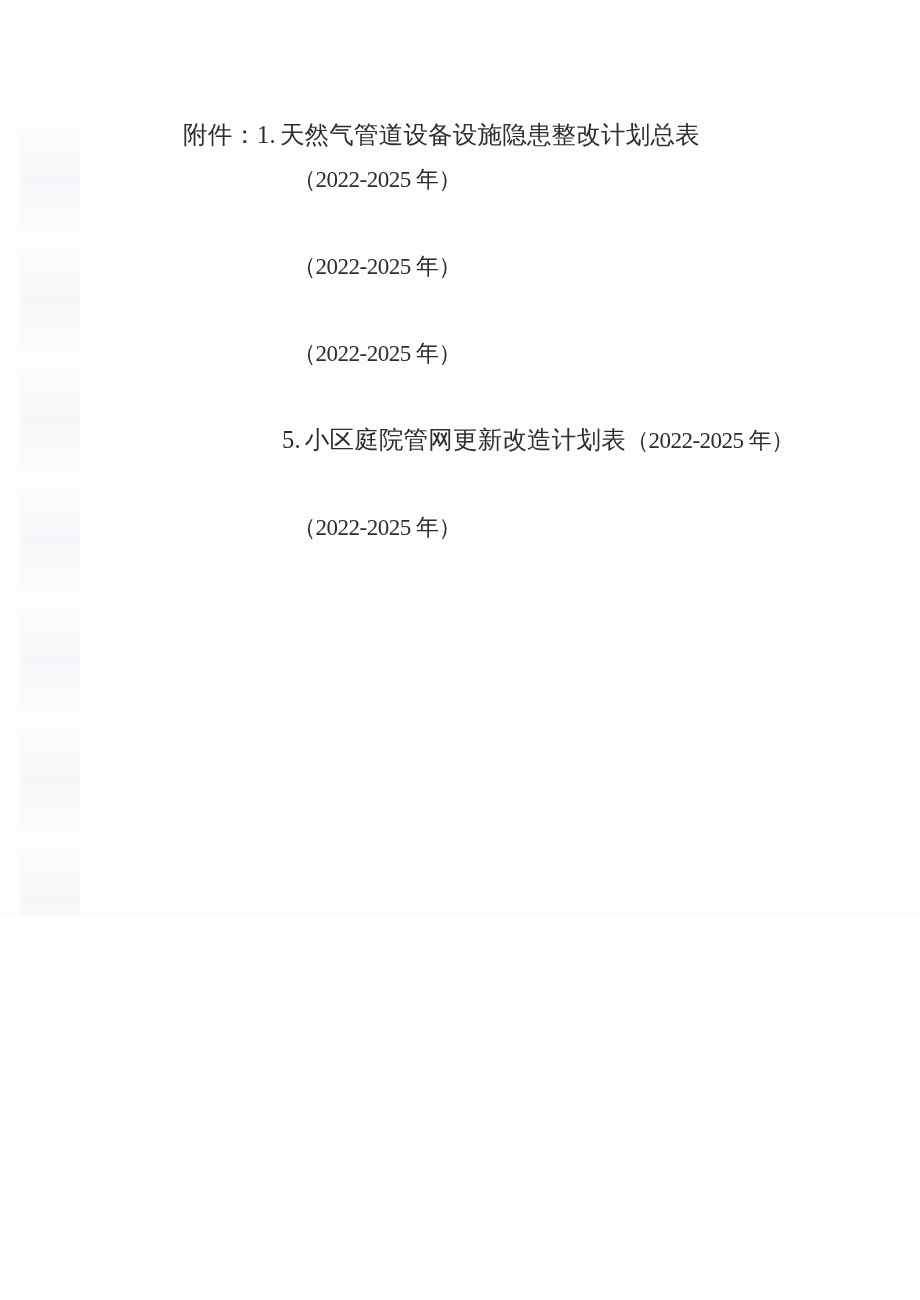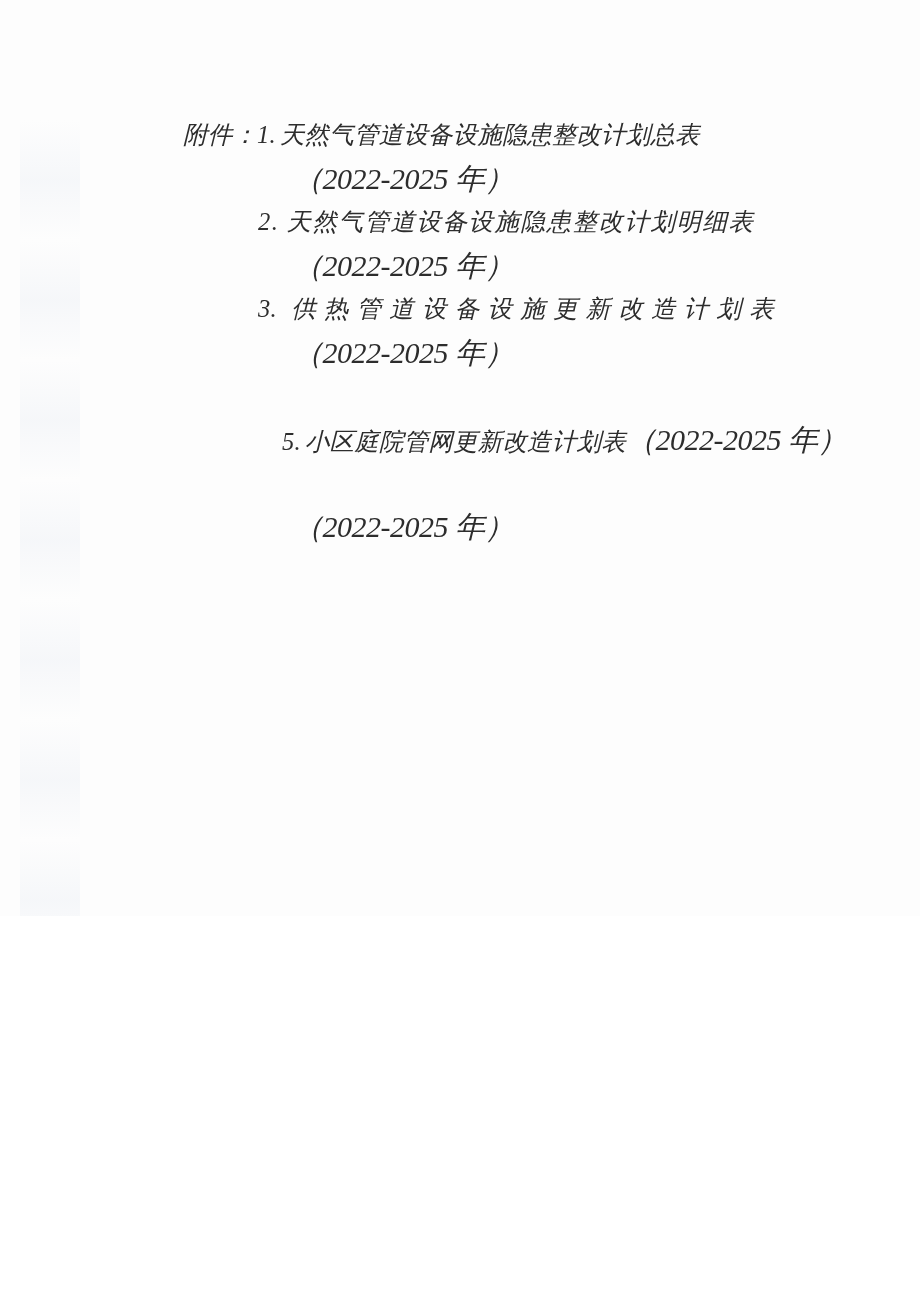--- a/index.html
+++ b/index.html
@@ -8,21 +8,20 @@
     background: #ffffff;
   }
   .page {
     position: relative;
     width: 920px;
     height: 916px;
     background: #fdfdfd;
     overflow: hidden;
     font-family: "Liberation Serif", "DejaVu Serif", serif;
     color: #2d2d2d;
-    font-style: italic;
   }
   
   .scan-noise {
     position: absolute;
     left: 20px;
     top: 120px;
     width: 60px;
     height: 950px;
     background:
       repeating-linear-gradient(to bottom,
@@ -54,21 +53,21 @@
     letter-spacing: 1.5px;
   }
   .justified {
     width: 516px;
     white-space: normal;
     text-align: justify;
     text-align-last: justify;
     -moz-text-align-last: justify;
   }
   .year {
-    font-size: 30px;
+    font-size: 23px;
     letter-spacing: -0.5px;
   }
   .footer-pagenum {
     position: absolute;
     top: 1206px;
     left: 151px;
     font-size: 22px;
     letter-spacing: 1px;
     color: #333333;
     white-space: nowrap;
@@ -82,30 +81,24 @@
   <div class="scan-noise"></div>
 
   <div class="line" style="top:118px; left:183px;">
     <span class="label">附件：</span><span class="num">1.</span><span>天然气管道设备设施隐患整改计划总表</span>
   </div>
 
   <div class="line" style="top:162px; left:293px;">
     <span class="year">（2022-2025 年）</span>
   </div>
 
-  <div class="line spread" style="top:205px; left:258px;">
-    <span class="num-wide">2.</span><span>天然气管道设备设施隐患整改计划明细表</span>
-  </div>
   <div class="line" style="top:249px; left:293px;">
     <span class="year">（2022-2025 年）</span>
   </div>
 
-  <div class="line justified" style="top:292px; left:258px;">
-    <span>3.</span> <span>供热管道设备设施更新改造计划表</span>
-  </div>
   <div class="line" style="top:336px; left:293px;">
     <span class="year">（2022-2025 年）</span>
   </div>
 
 
   <div class="line" style="top:423px; left:258px;margin-left:24px;">
     <span class="num">5.</span><span>小区庭院管网更新改造计划表</span><span class="year">（2022-2025 年）</span>
   </div>
 
   <div class="line" style="top:510px; left:293px;">

